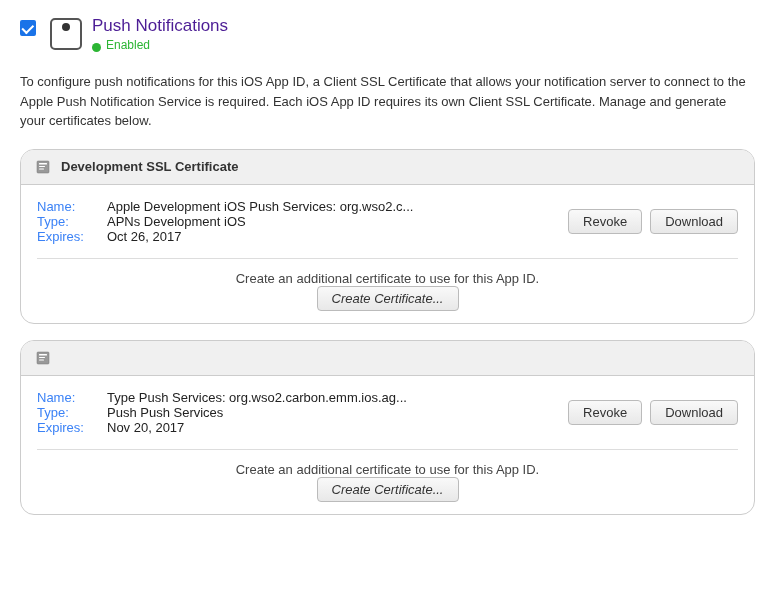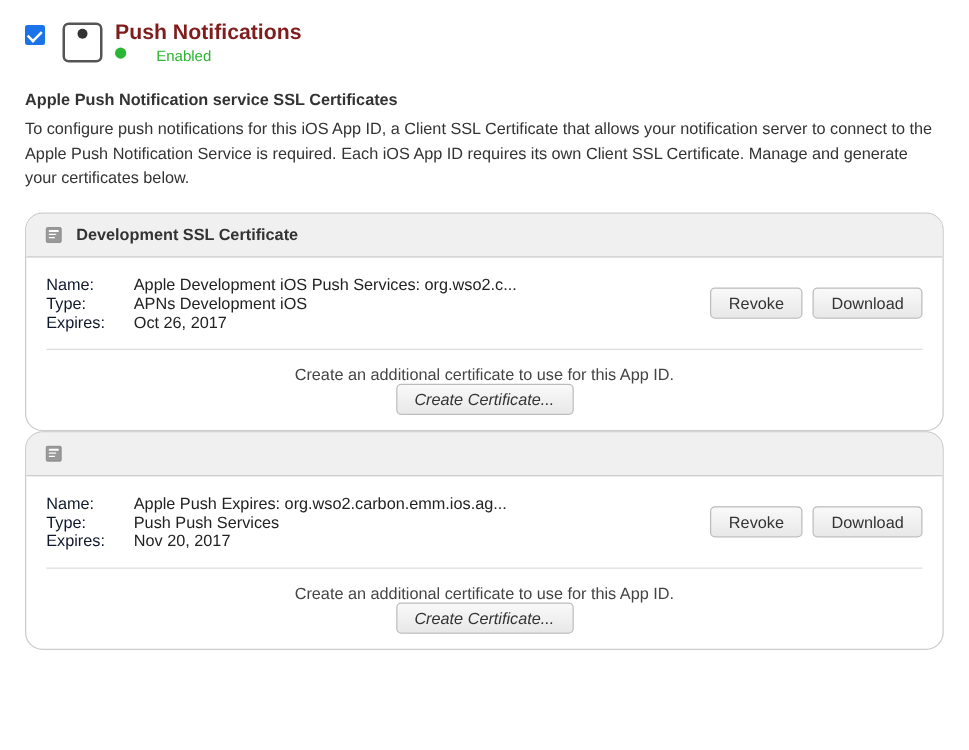--- a/index.html
+++ b/index.html
@@ -68,28 +68,27 @@
       border-radius: 50%;
       position: absolute;
       top: 3px;
       left: 50%;
       transform: translateX(-50%);
     }
 
     .title-block {}
     .title-block h2 {
       font-size: 17px;
-      font-weight: 700;
-      color: #7f1d1d;
+      font-weight: 400;
+      color: #4c1d95;
     }
     .enabled-badge {
       display: flex;
-      align-items: flex-start;
+      align-items: flex-end;
       margin-top: 2px;
-      gap: 19px;
     }
     .green-dot {
       width: 9px;
       height: 9px;
       background: #2cb534;
       border-radius: 50%;
       margin-right: 5px;
     }
     .enabled-text {
       color: #2cb534;
@@ -106,21 +105,21 @@
     }
     .description-section p {
       font-size: 13px;
       color: #333;
       line-height: 1.5;
     }
 
     .ssl-panel {
       border: 1px solid #ccc;
       border-radius: 14px;
-      margin-bottom: 0;
+      margin-bottom: 16px;
       overflow: hidden;
       background: #fff;
     }
 
     .ssl-panel-header {
       background: #f0f0f0;
       border-bottom: 1px solid #ccc;
       padding: 8px 14px;
       display: flex;
       align-items: center;
@@ -141,21 +140,21 @@
       color: #333;
     }
 
     .cert-row {
       display: flex;
       align-items: center;
       font-size: 13px;
     }
 
     .cert-label {
-      color: #0f172a;
+      color: #3b82f6;
       width: 70px;
       flex-shrink: 0;
     }
 
     .cert-value {
       color: #222;
     }
 
     .cert-info-with-actions {
       padding: 14px 16px;
@@ -218,21 +217,20 @@
   <div class="title-block">
     <h2>Push Notifications</h2>
     <div class="enabled-badge">
       <div class="green-dot"></div>
       <span class="enabled-text">Enabled</span>
     </div>
   </div>
 </div>
 
 <div class="description-section">
-  <h3>Apple Push Notification service SSL Certificates</h3>
   <p>To configure push notifications for this iOS App ID, a Client SSL Certificate that allows your notification server to connect to the Apple Push Notification Service is required. Each iOS App ID requires its own Client SSL Certificate. Manage and generate your certificates below.</p>
 </div>
 
 <div class="ssl-panel">
   <div class="ssl-panel-header">
     <div class="cert-icon">
       <svg width="16" height="16" viewBox="0 0 16 16" fill="none">
         <rect x="1" y="2" width="12" height="12" rx="1" fill="#999" stroke="#777" stroke-width="0.5"></rect>
         <rect x="3" y="4" width="8" height="1.5" rx="0.5" fill="white"></rect>
         <rect x="3" y="7" width="6" height="1" rx="0.5" fill="white"></rect>
@@ -276,21 +274,21 @@
         <rect x="3" y="4" width="8" height="1.5" rx="0.5" fill="white"></rect>
         <rect x="3" y="7" width="6" height="1" rx="0.5" fill="white"></rect>
         <rect x="3" y="9.5" width="5" height="1" rx="0.5" fill="white"></rect>
       </svg>
     </div>
   </div>
   <div class="cert-info-with-actions">
     <div class="left-info">
       <div class="cert-row">
         <span class="cert-label">Name:</span>
-        <span class="cert-value">Apple Push Expires: org.wso2.carbon.emm.ios.ag...</span>
+        <span class="cert-value">Type Push Services: org.wso2.carbon.emm.ios.ag...</span>
       </div>
       <div class="cert-row">
         <span class="cert-label">Type:</span>
         <span class="cert-value">Push Push Services</span>
       </div>
       <div class="cert-row">
         <span class="cert-label">Expires:</span>
         <span class="cert-value">Nov 20, 2017</span>
       </div>
     </div>

